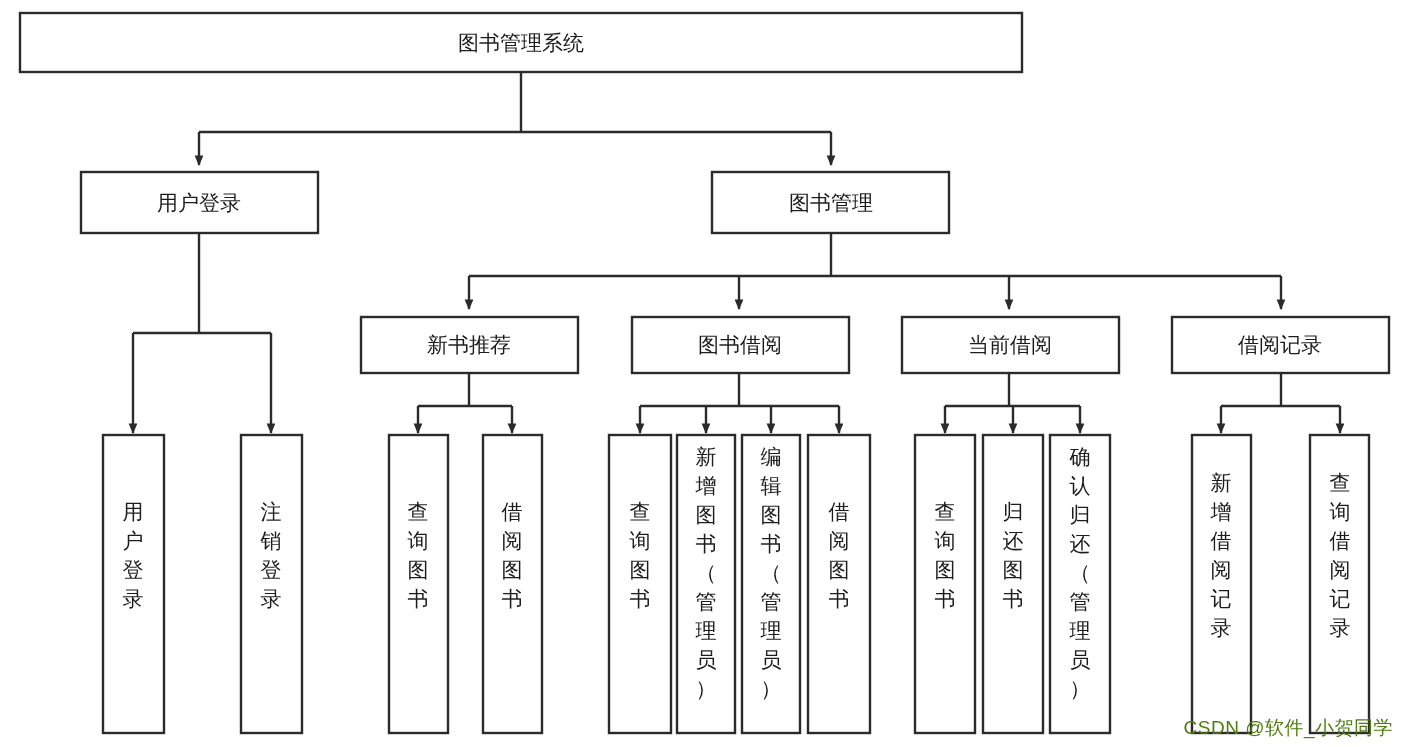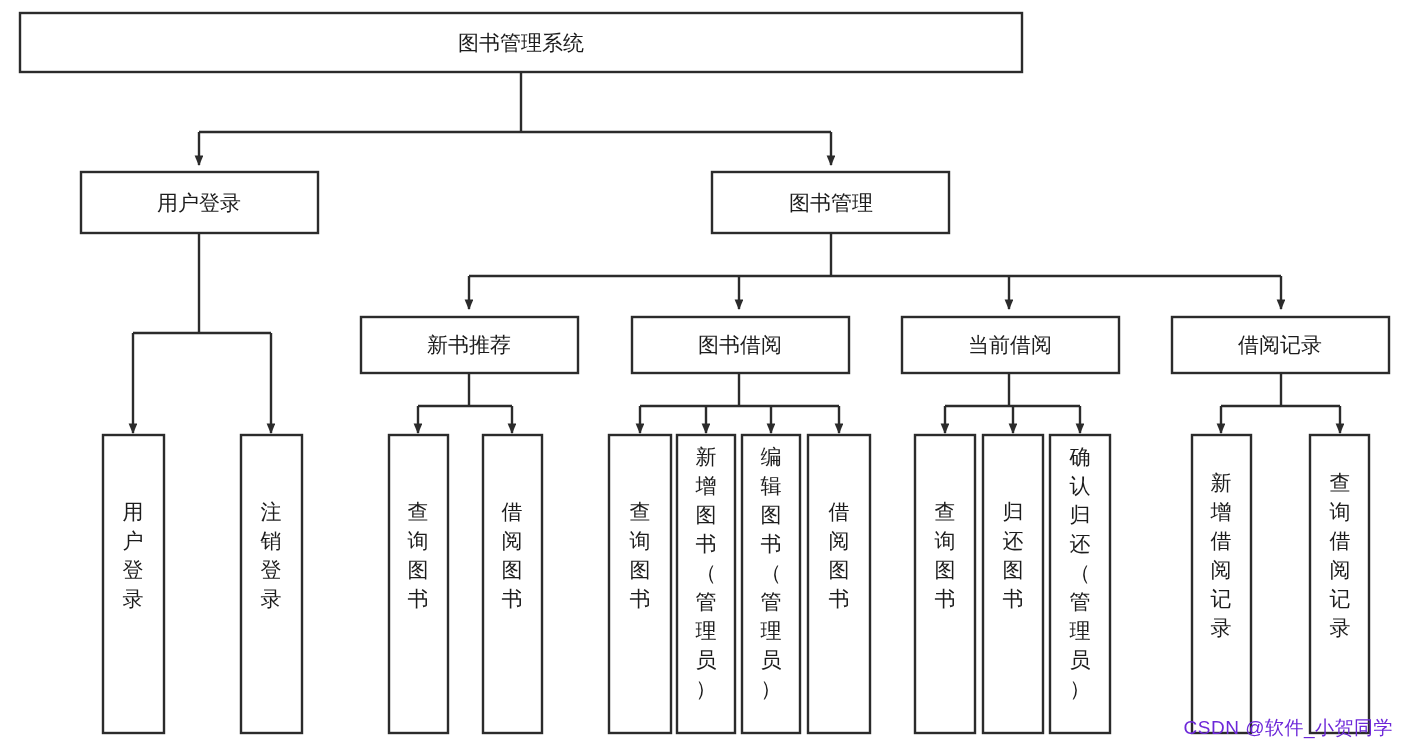--- a/index.html
+++ b/index.html
@@ -49,21 +49,21 @@
     font-size: 21px;
     fill: #1c1c1c;
     text-anchor: middle;
   }
   .watermark {
     position: absolute;
     right: 12px;
     bottom: 6px;
     font-family: "Liberation Sans", "DejaVu Sans", sans-serif;
     font-size: 19px;
-    color: #6d28d9;
+    color: #4d7c0f;
     white-space: nowrap;
     letter-spacing: 0.5px;
     user-select: none;
   }
 </style>
 </head>
 <body>
 
 <div id="diagram-root">
 

